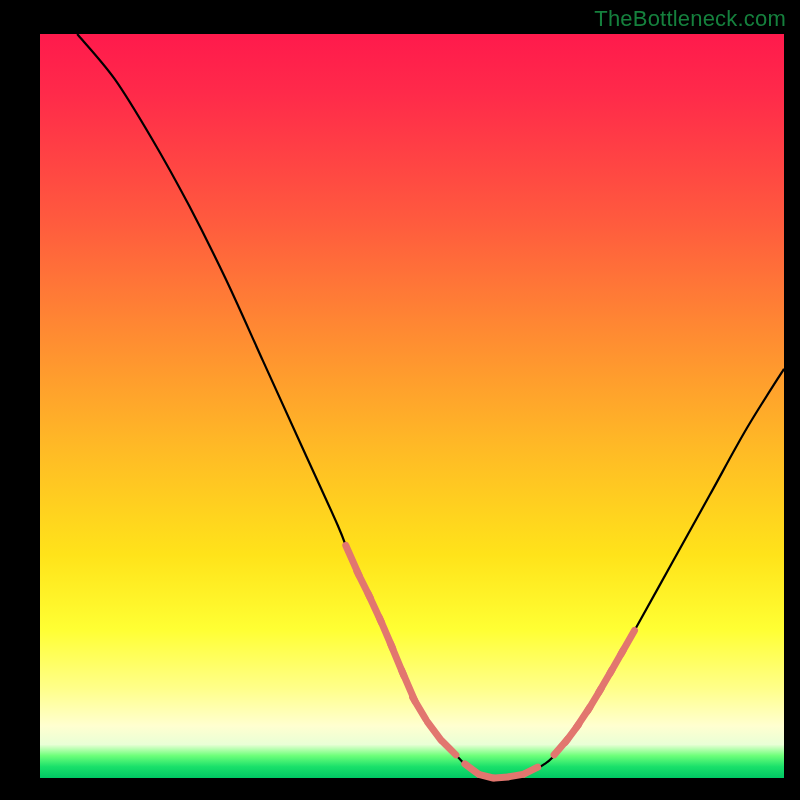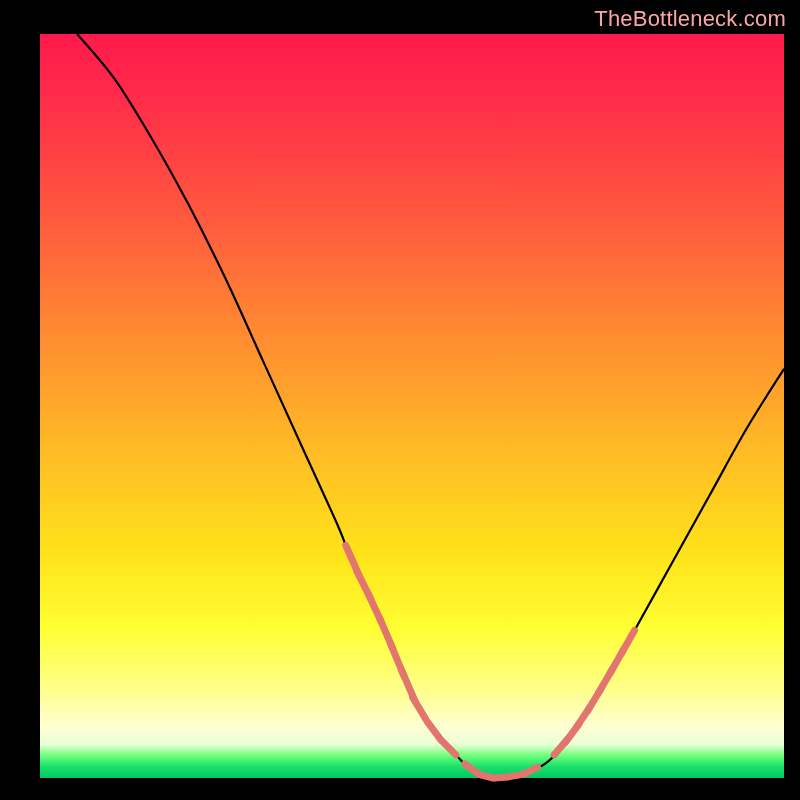--- a/index.html
+++ b/index.html
@@ -48,21 +48,21 @@
     left: 0;
     top: 0;
     width: 744px;
     height: 744px;
     overflow: visible;
   }
   .watermark {
     position: absolute;
     top: 6px;
     right: 14px;
-    color: #fca5a5;
+    color: #15803d;
     font-size: 22px;
     font-weight: 500;
     letter-spacing: 0.2px;
     user-select: none;
   }
 </style>
 </head>
 <body>
 
 <div class="frame">

